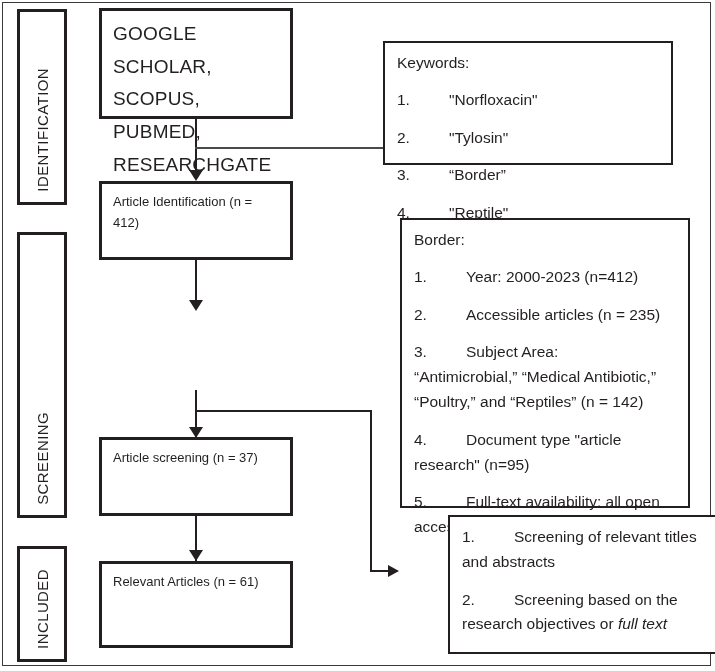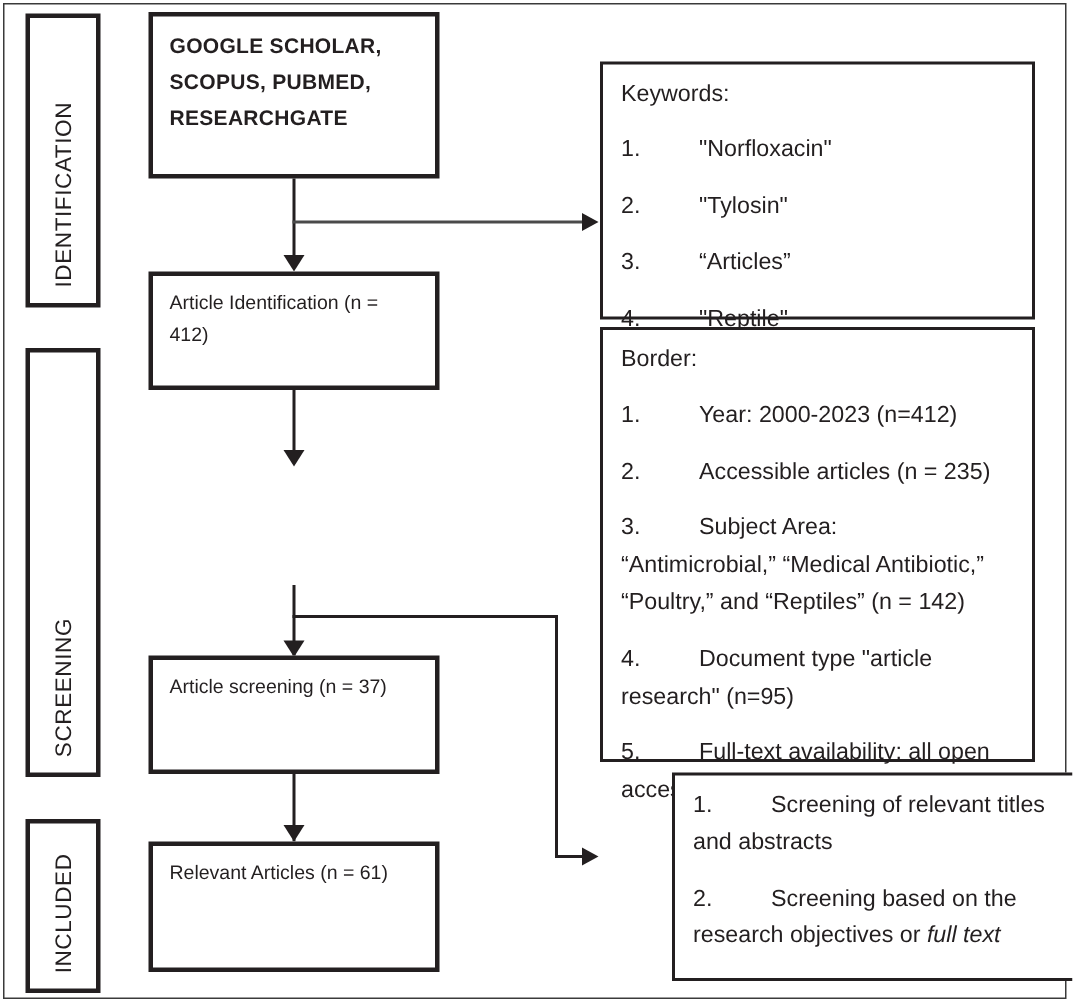--- a/index.html
+++ b/index.html
@@ -60,22 +60,22 @@
   .flow-text {
     position: absolute;
     left: 11px;
     top: 7px;
     right: 9px;
     font-size: 13px;
     line-height: 1.62;
     color: #231f20;
   }
   .flow-text.bold {
-    font-weight: bold;
-    font-size: 14px;
+    font-weight: normal;
+    font-size: 19px;
     line-height: 1.72;
     letter-spacing: 0.2px;
   }
   
   .panel-body {
     position: absolute;
     left: 12px;
     top: 8px;
     right: 10px;
     font-size: 15.5px;
@@ -191,31 +191,31 @@
     <div class="flow-text">Article screening (n = 37)</div>
   </div>
 
   <div class="vline" style="left:195px; top:516px; height:45px;"></div>
   <div class="arrow-down" style="left:189px; top:550px;"></div>
 
   <div class="box" style="left:99px; top:561px; width:194px; height:87px;">
     <div class="flow-text">Relevant Articles (n = 61)</div>
   </div>
 
-  <div class="box thin" style="left:400px; top:41px; width:290px; height:172px;">
+  <div class="box thin" style="left:383px; top:41px; width:290px; height:124px;">
     <div class="panel-body">
       <div class="panel-heading">Keywords:</div>
       <div class="panel-row">
         <span class="panel-num">1.</span><span>"Norfloxacin"</span>
       </div>
       <div class="panel-row">
         <span class="panel-num">2.</span><span>"Tylosin"</span>
       </div>
       <div class="panel-row">
-        <span class="panel-num">3.</span><span>“Articles”</span>
+        <span class="panel-num">3.</span><span>“Border”</span>
       </div>
       <div class="panel-row">
         <span class="panel-num">4.</span><span>"Reptile"</span>
       </div>
     </div>
   </div>
 
   <div class="box thin" style="left:400px; top:218px; width:290px; height:290px;">
     <div class="panel-body">
       <div class="panel-heading">Border:</div>

